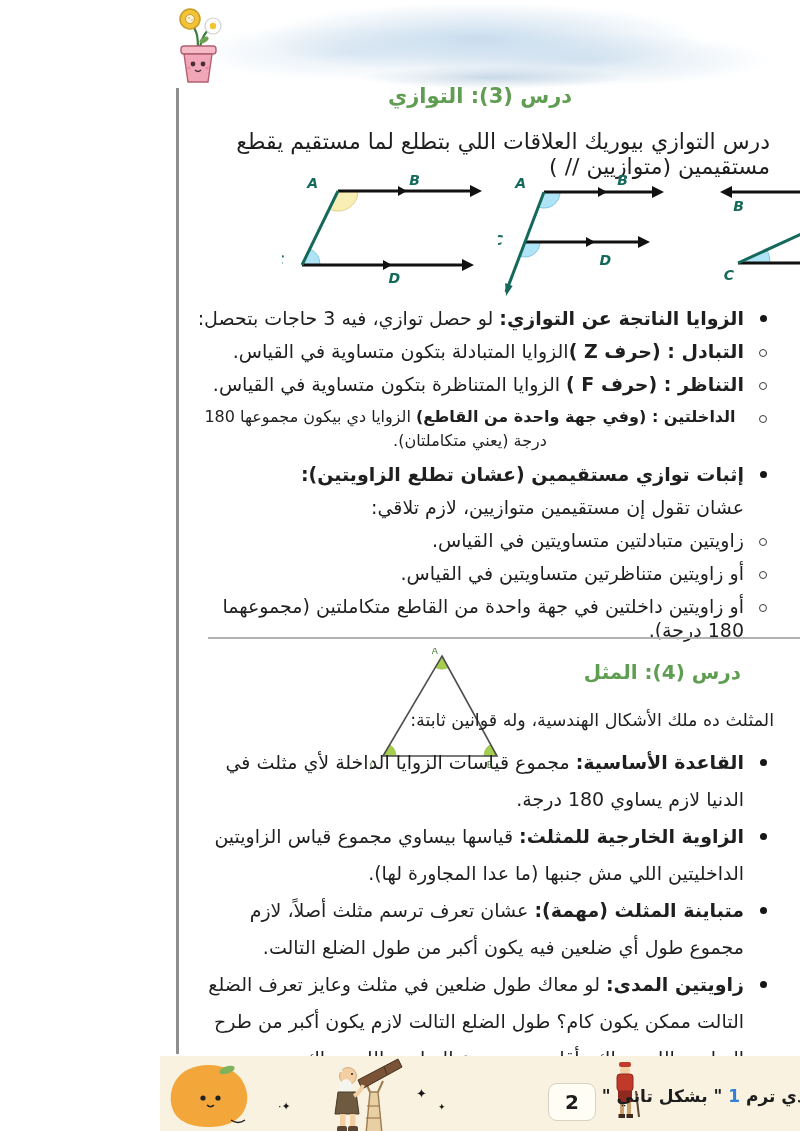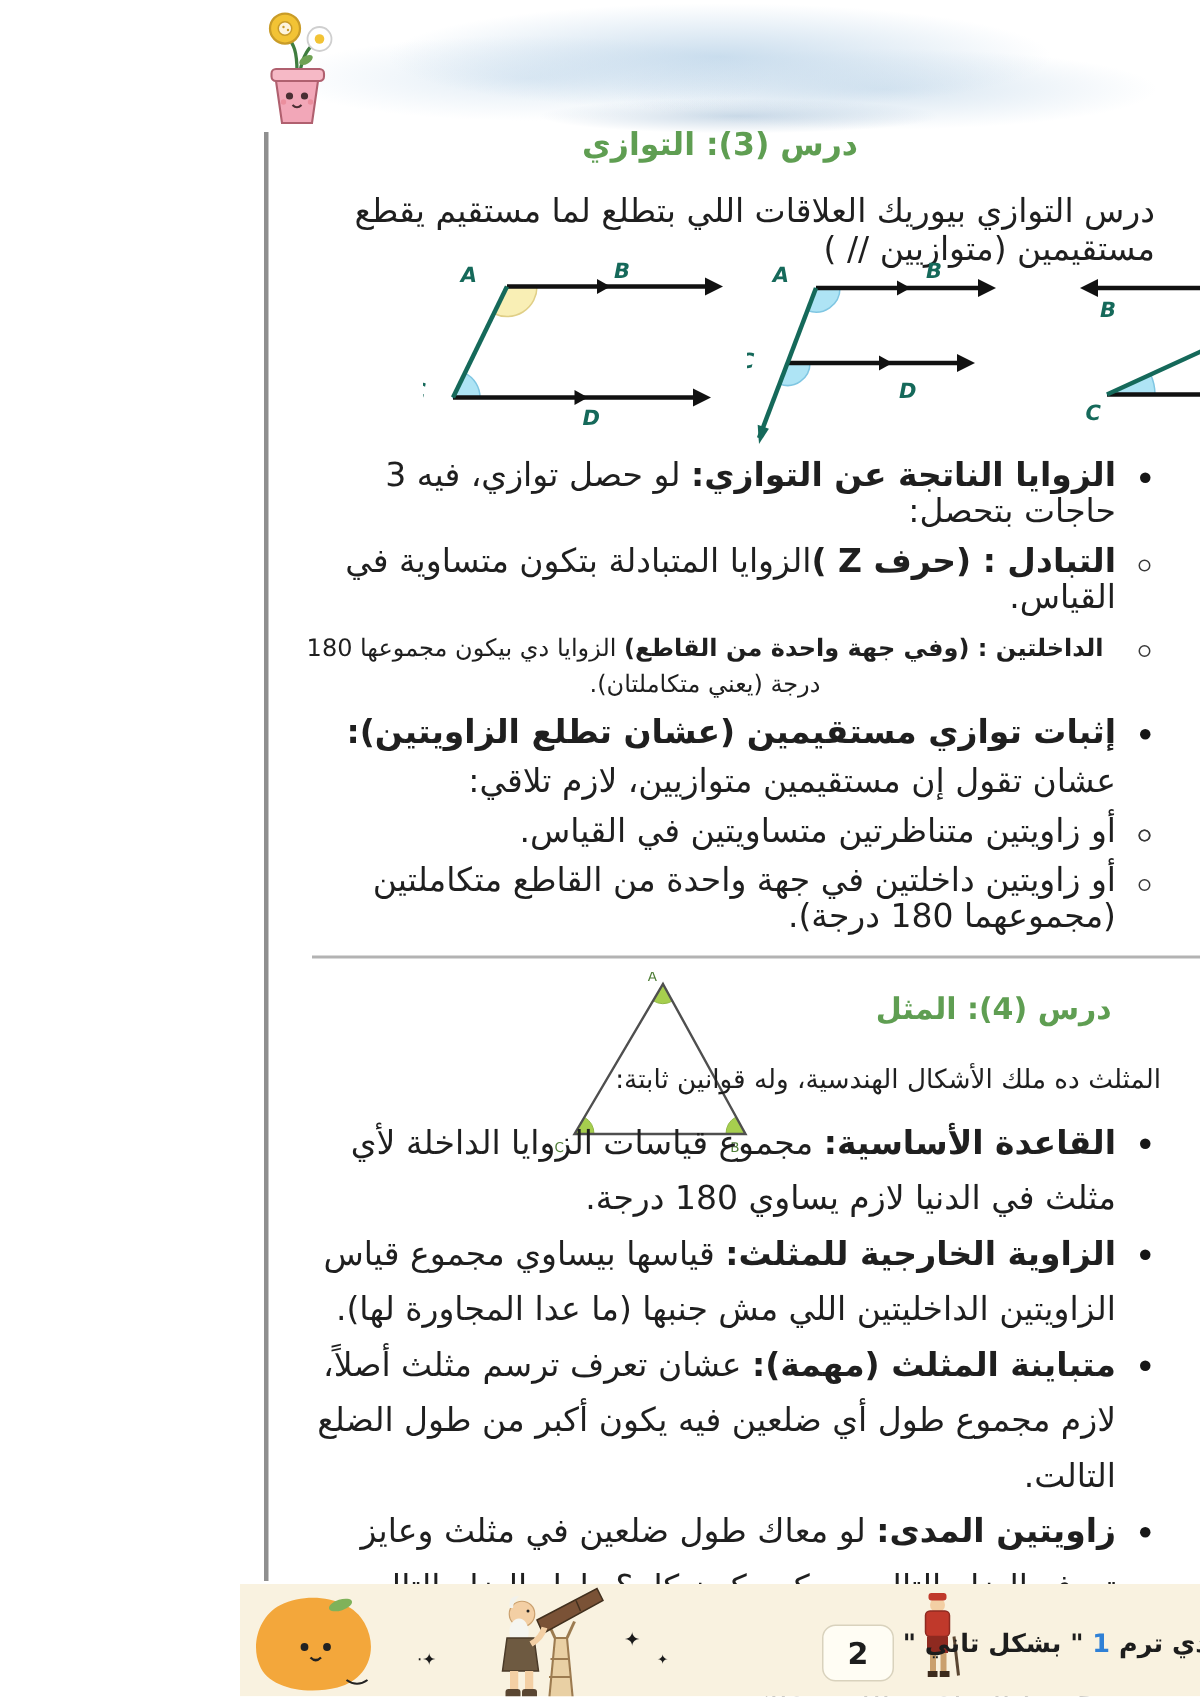--- a/index.html
+++ b/index.html
@@ -26,21 +26,21 @@
   #svgF{left:338px;top:172px;}
   #svgZ{left:548px;top:175px;}
   #svgT{left:205px;top:648px;}
   .dlabel{font-size:14px;font-weight:bold;font-style:italic;fill:#15695a;}
   .tlabel{font-size:9px;fill:#4e7d36;}
 
   .list{position:absolute;right:30px;left:36px;}
   .l3-list{top:306px;}
   .l4-list{top:744px;}
   .li{position:relative;padding-right:26px;margin-bottom:9px;line-height:24px;
-      font-size:22px;text-align:right;color:#1f1f1f;}
+      font-size:19px;text-align:right;color:#1f1f1f;}
   .l4-list .li{line-height:37px;margin-bottom:0;}
   .mk{position:absolute;right:3px;top:9px;width:7px;height:7px;border-radius:50%;background:#161616;}
   .sub .mk{width:6px;height:6px;background:transparent;border:1.6px solid #3a3a3a;top:9.5px;}
   .l4-list .mk{top:15px;}
   .bld{font-weight:bold;}
   .sm{font-size:16px;text-align:center;}
 
   .divider{position:absolute;top:637px;left:48px;width:731px;height:2px;background:#b3b3b3;}
   .l4-title{position:absolute;top:660px;left:400px;width:205px;text-align:center;
     color:#5f9e52;font-size:20px;font-weight:bold;}
@@ -156,24 +156,25 @@
     <line x1="185" y1="17" x2="30" y2="88" stroke="#15695a" stroke-width="3"></line>
     <text class="dlabel" x="194" y="22">A</text>
     <text class="dlabel" x="36" y="36">B</text>
     <text class="dlabel" x="26" y="105">C</text>
     <text class="dlabel" x="168" y="106">D</text>
   </svg>
 
   <div class="list l3-list">
     <div class="li main"><span class="mk"></span><span class="bld">الزوايا الناتجة عن التوازي:</span><span> لو حصل توازي، فيه 3 حاجات بتحصل:</span></div>
     <div class="li sub"><span class="mk"></span><span class="bld">التبادل : (حرف Z )</span><span>الزوايا المتبادلة بتكون متساوية في القياس.</span></div>
+    <div class="li sub"><span class="mk"></span><span class="bld">التناظر : (حرف F )</span><span> الزوايا المتناظرة بتكون متساوية في القياس.</span></div>
     <div class="li sub sm"><span class="mk"></span><span class="bld">الداخلتين : (وفي جهة واحدة من القاطع)</span><span> الزوايا دي بيكون مجموعها 180 درجة (يعني متكاملتان).</span></div>
     <div class="li main"><span class="mk"></span><span class="bld">إثبات توازي مستقيمين (عشان تطلع الزاويتين):</span><span></span></div>
     <div class="li plain"><span class="bld"></span><span>عشان تقول إن مستقيمين متوازيين، لازم تلاقي:</span></div>
-    <div class="li sub"><span class="mk"></span><span class="bld"></span></div>
+    <div class="li sub"><span class="mk"></span><span class="bld"></span><span>زاويتين متبادلتين متساويتين في القياس.</span></div>
     <div class="li sub"><span class="mk"></span><span class="bld"></span><span>أو زاويتين متناظرتين متساويتين في القياس.</span></div>
     <div class="li sub"><span class="mk"></span><span class="bld"></span><span>أو زاويتين داخلتين في جهة واحدة من القاطع متكاملتين (مجموعهما 180 درجة).</span></div>
   </div>
 
   <div class="divider"></div>
 
   <svg id="svgT" class="dgm" width="170" height="125" viewBox="0 0 170 125">
     <path d="M77 8 L83.3 19.4 A13 13 0 0 1 70.4 19.2 Z" fill="#a6ce4e" stroke="#8ab33c" stroke-width="0.6"></path>
     <path d="M18 108 L24.6 96.8 A13 13 0 0 1 31 108 Z" fill="#a6ce4e" stroke="#8ab33c" stroke-width="0.6"></path>
     <path d="M132 108 L119 108 A13 13 0 0 1 125.7 96.6 Z" fill="#a6ce4e" stroke="#8ab33c" stroke-width="0.6"></path>

